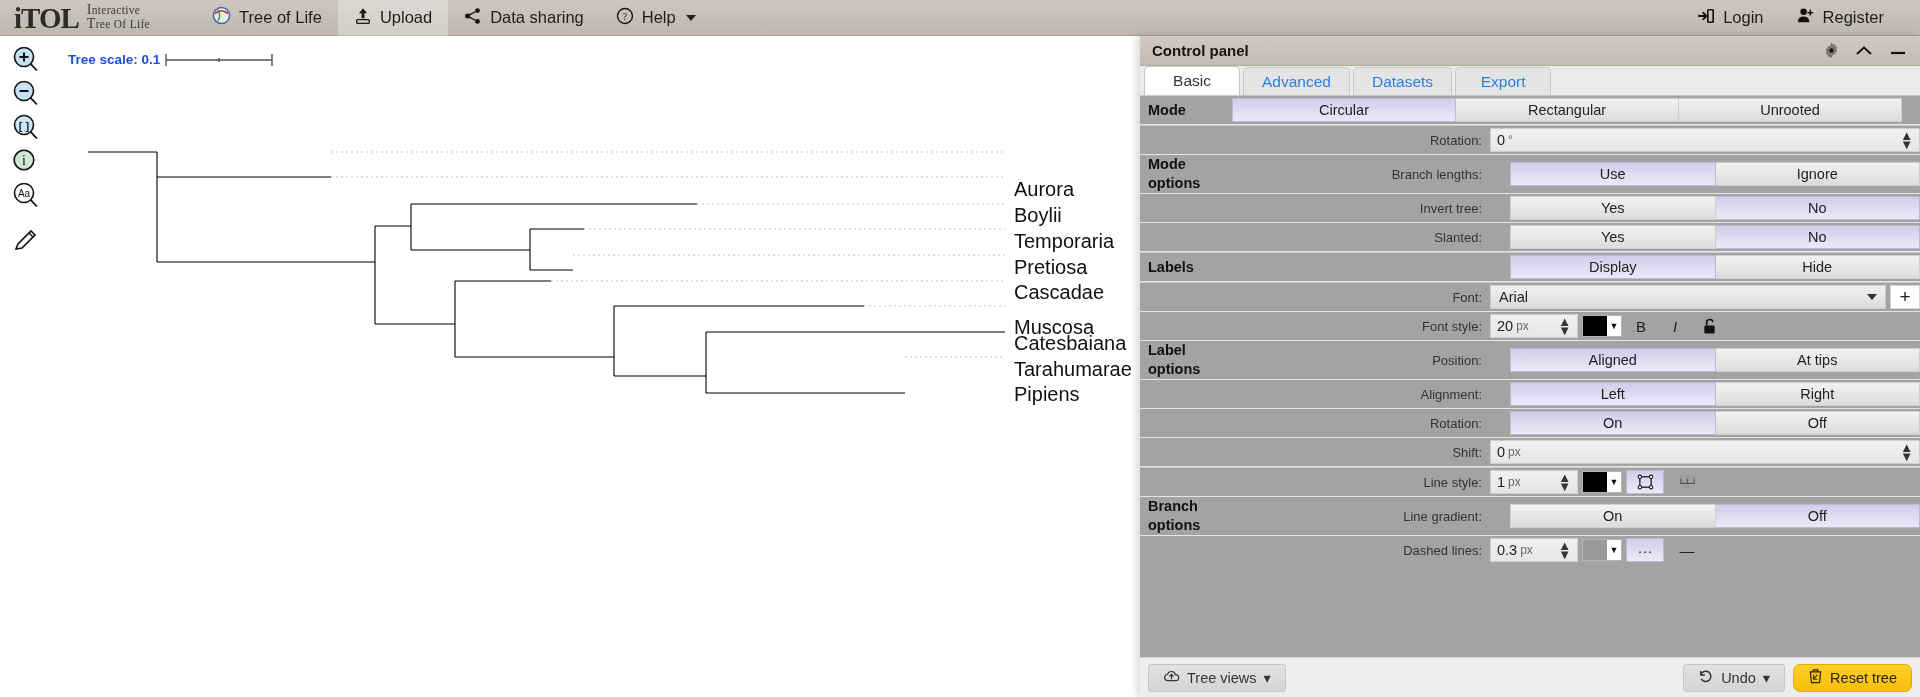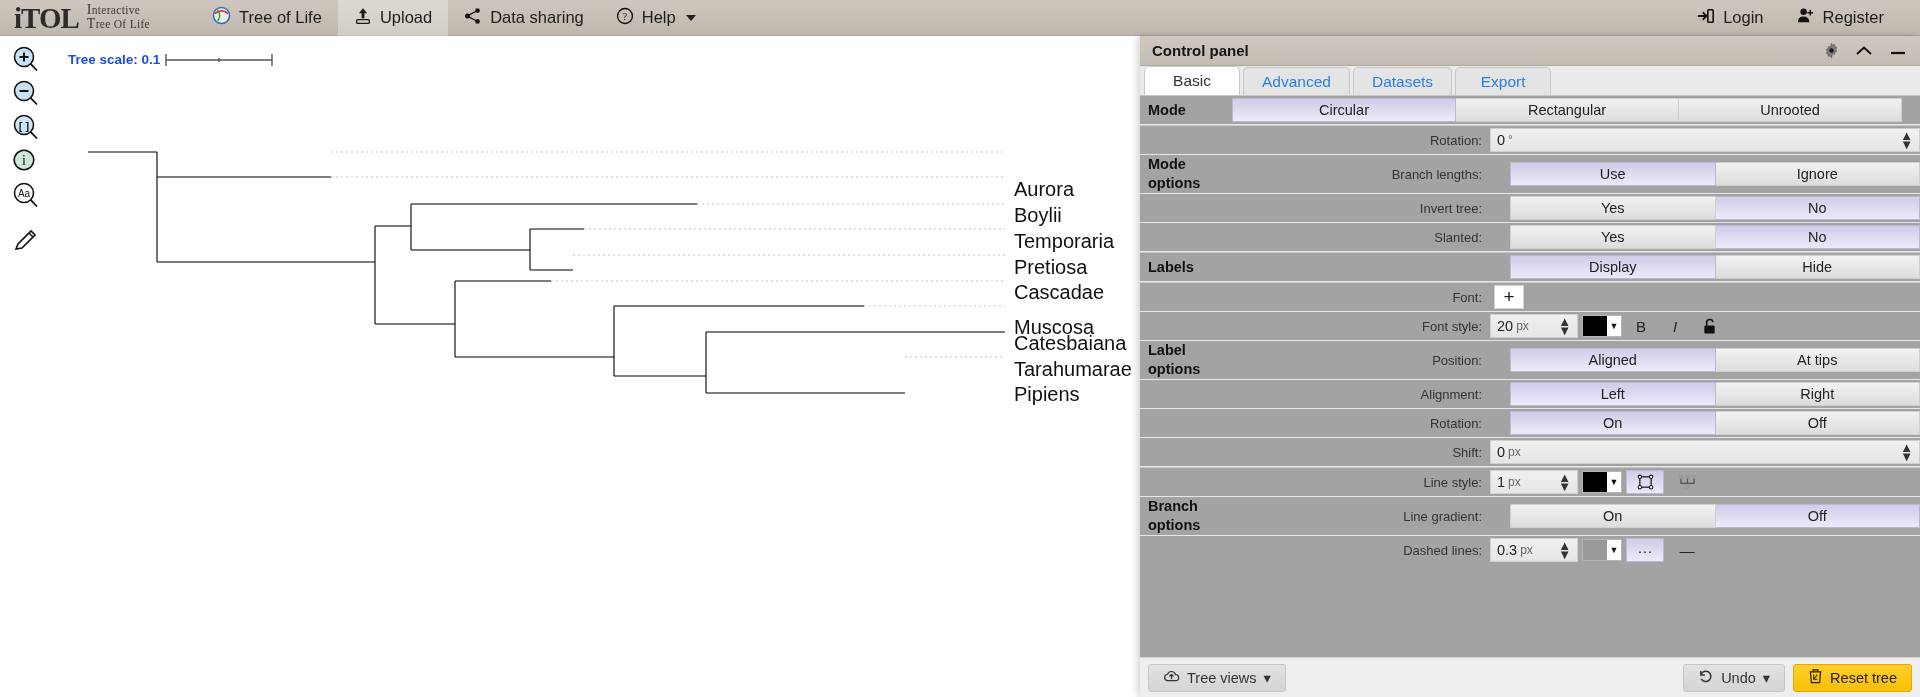--- a/index.html
+++ b/index.html
@@ -169,21 +169,21 @@
     display: flex; align-items: center; padding: 0 8px; gap: 8px;
   }
   .footbtn {
     height: 28px; display: flex; align-items: center; gap: 7px;
     padding: 0 14px; font-size: 14.5px; color: #333; cursor: pointer;
     background: linear-gradient(180deg,#e2e2e2,#d4d4d4);
     border: 1px solid #c6c6c6; border-radius: 3px;
   }
   .footbtn.accent {
     background: linear-gradient(180deg,#ffce2e,#f9bf07);
-    border-color: #e3ab00; color: #2a2200;
+    border-color: #e3ab00; color: #2a2200; border-radius: 7px;
   }
 </style>
 </head>
 <body>
 
 <div id="topnav">
   <div class="logo-wrap">
     <div class="logo-itol">iTOL</div>
     <div class="logo-sub">
       <div>Interactive</div>
@@ -466,20 +466,24 @@
           <div class="on">Display</div>
           <div>Hide</div>
         </div>
       </div>
     </div>
 
     <div class="row grp-sep">
       <div class="grp-label"></div>
       <div class="ctl-label">Font:</div>
       <div class="ctl-field">
+        <div class="fontsel">
+          <span>Arial</span>
+          <span class="caret"></span>
+        </div>
         <div class="plusbtn">+</div>
       </div>
     </div>
 
     <div class="row">
       <div class="grp-label"></div>
       <div class="ctl-label">Font style:</div>
       <div class="ctl-field">
         <div class="spin narrow">
           <span>20</span>

